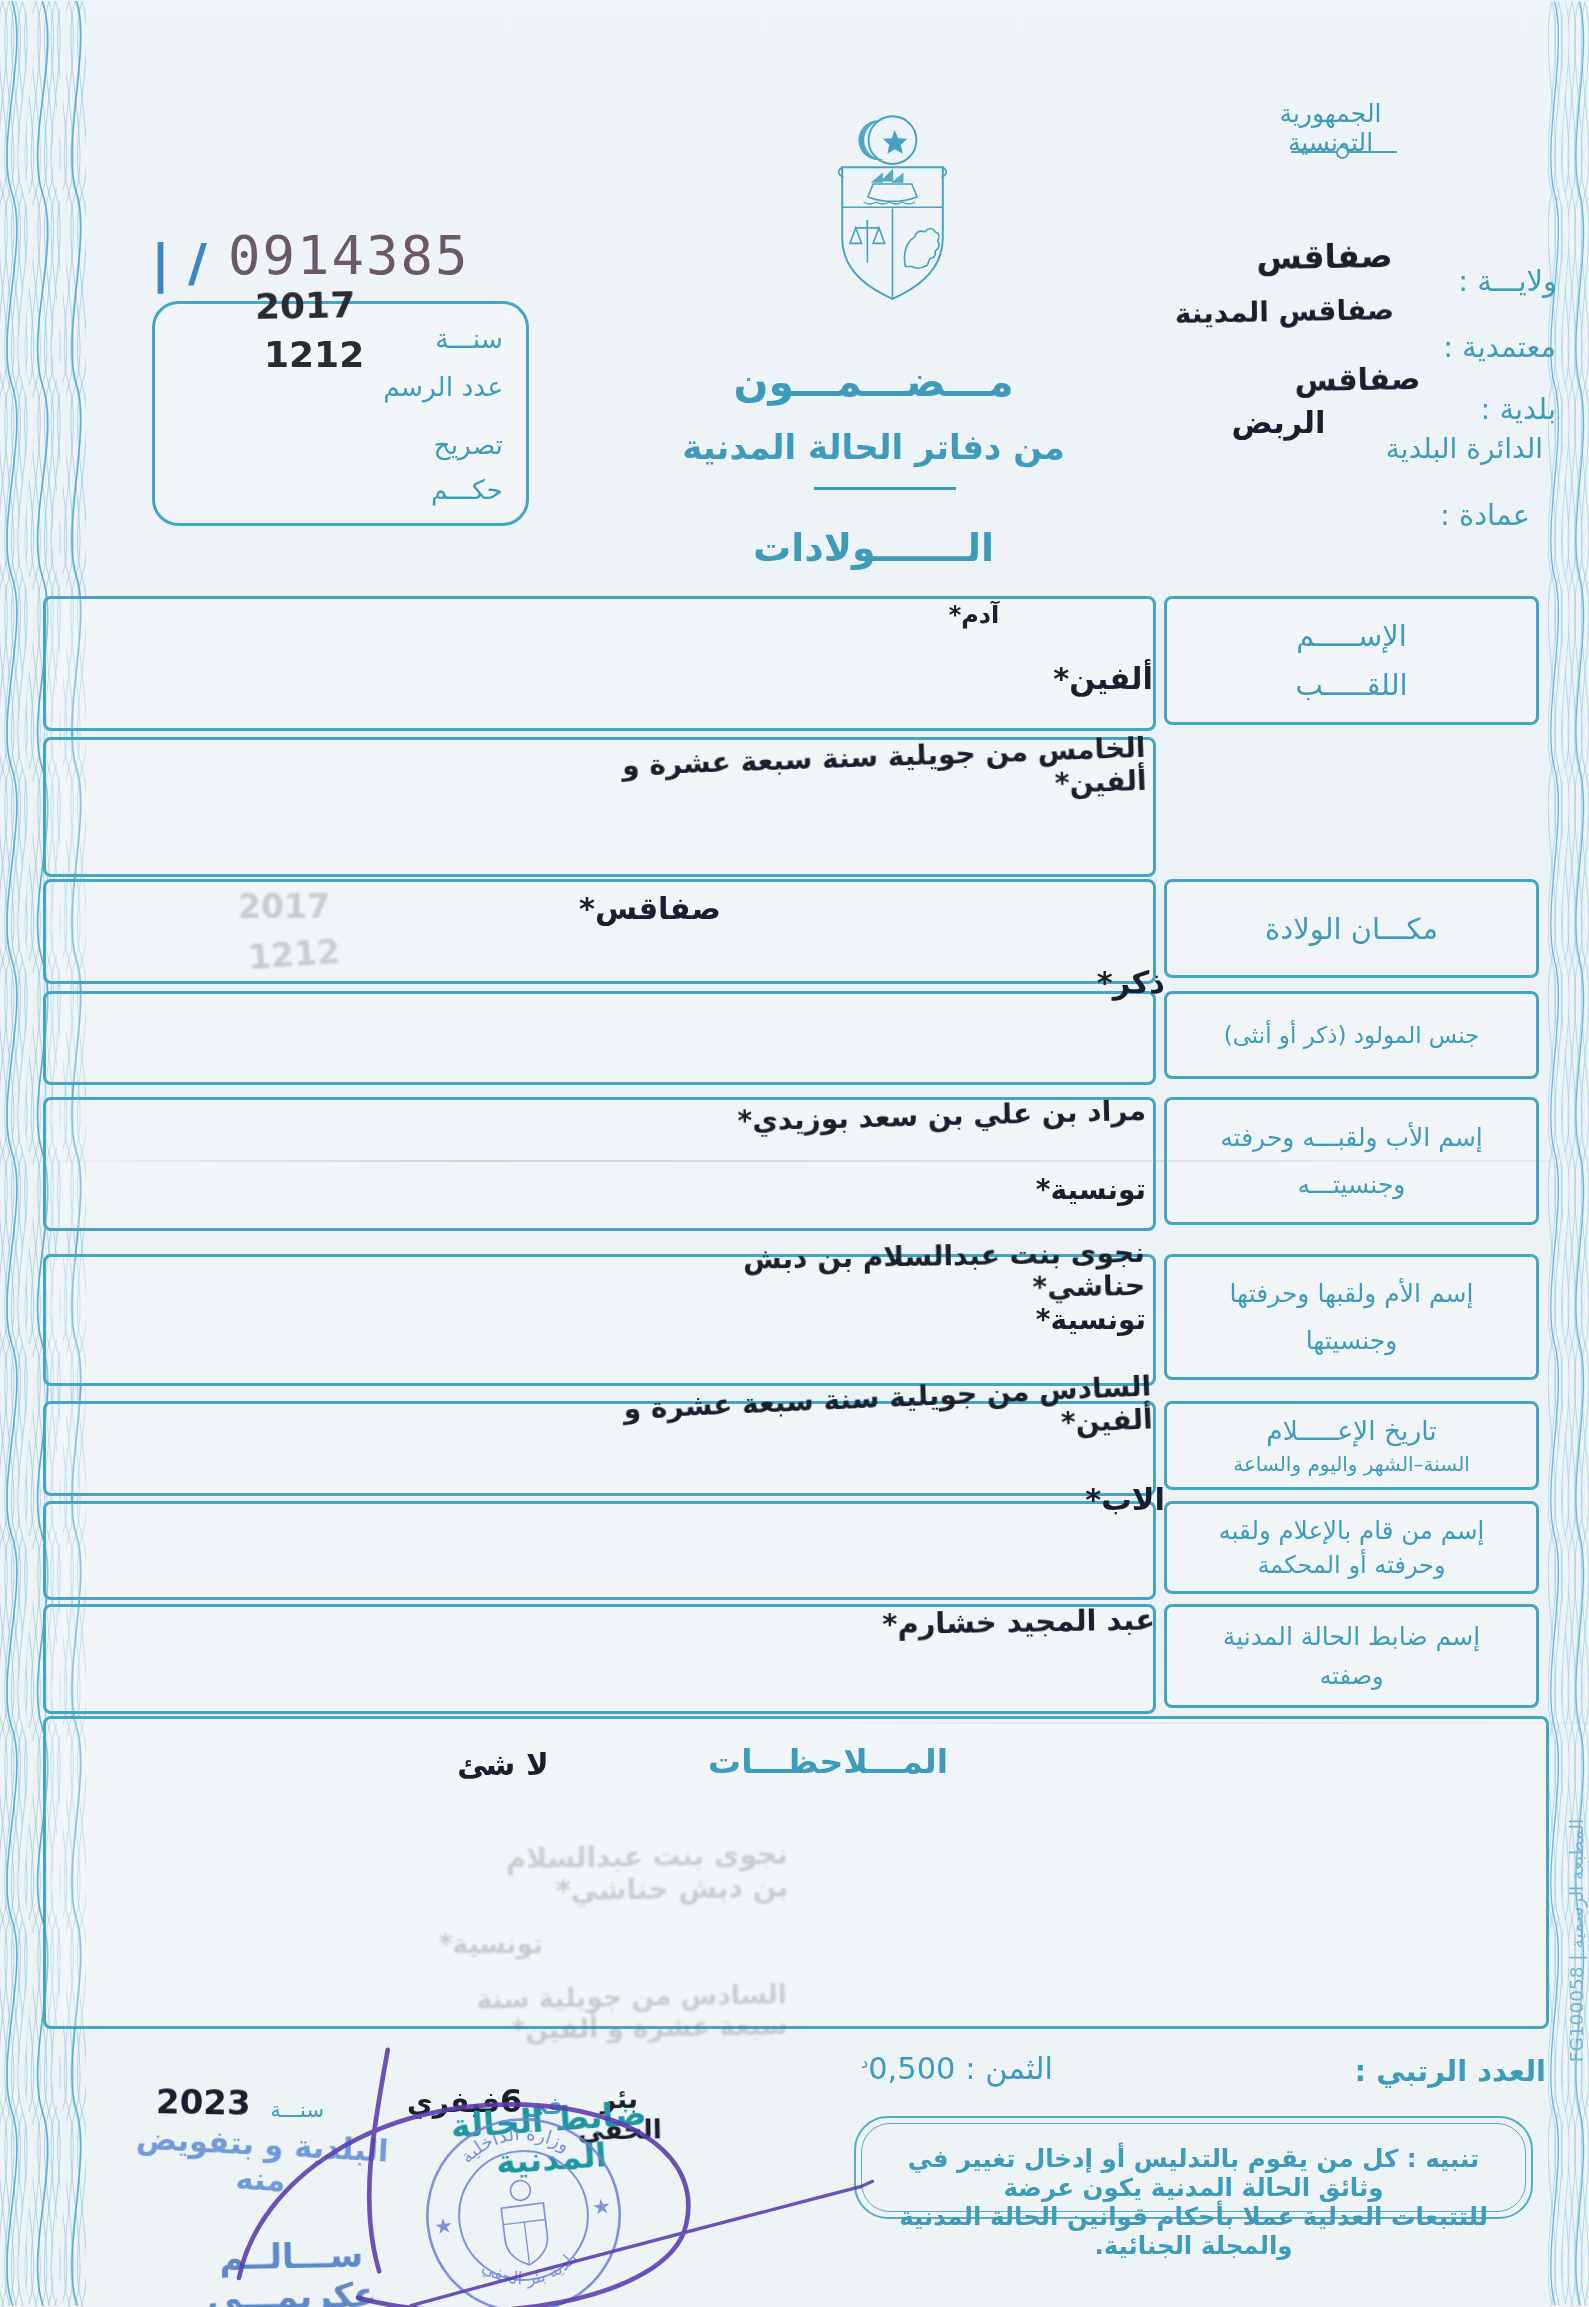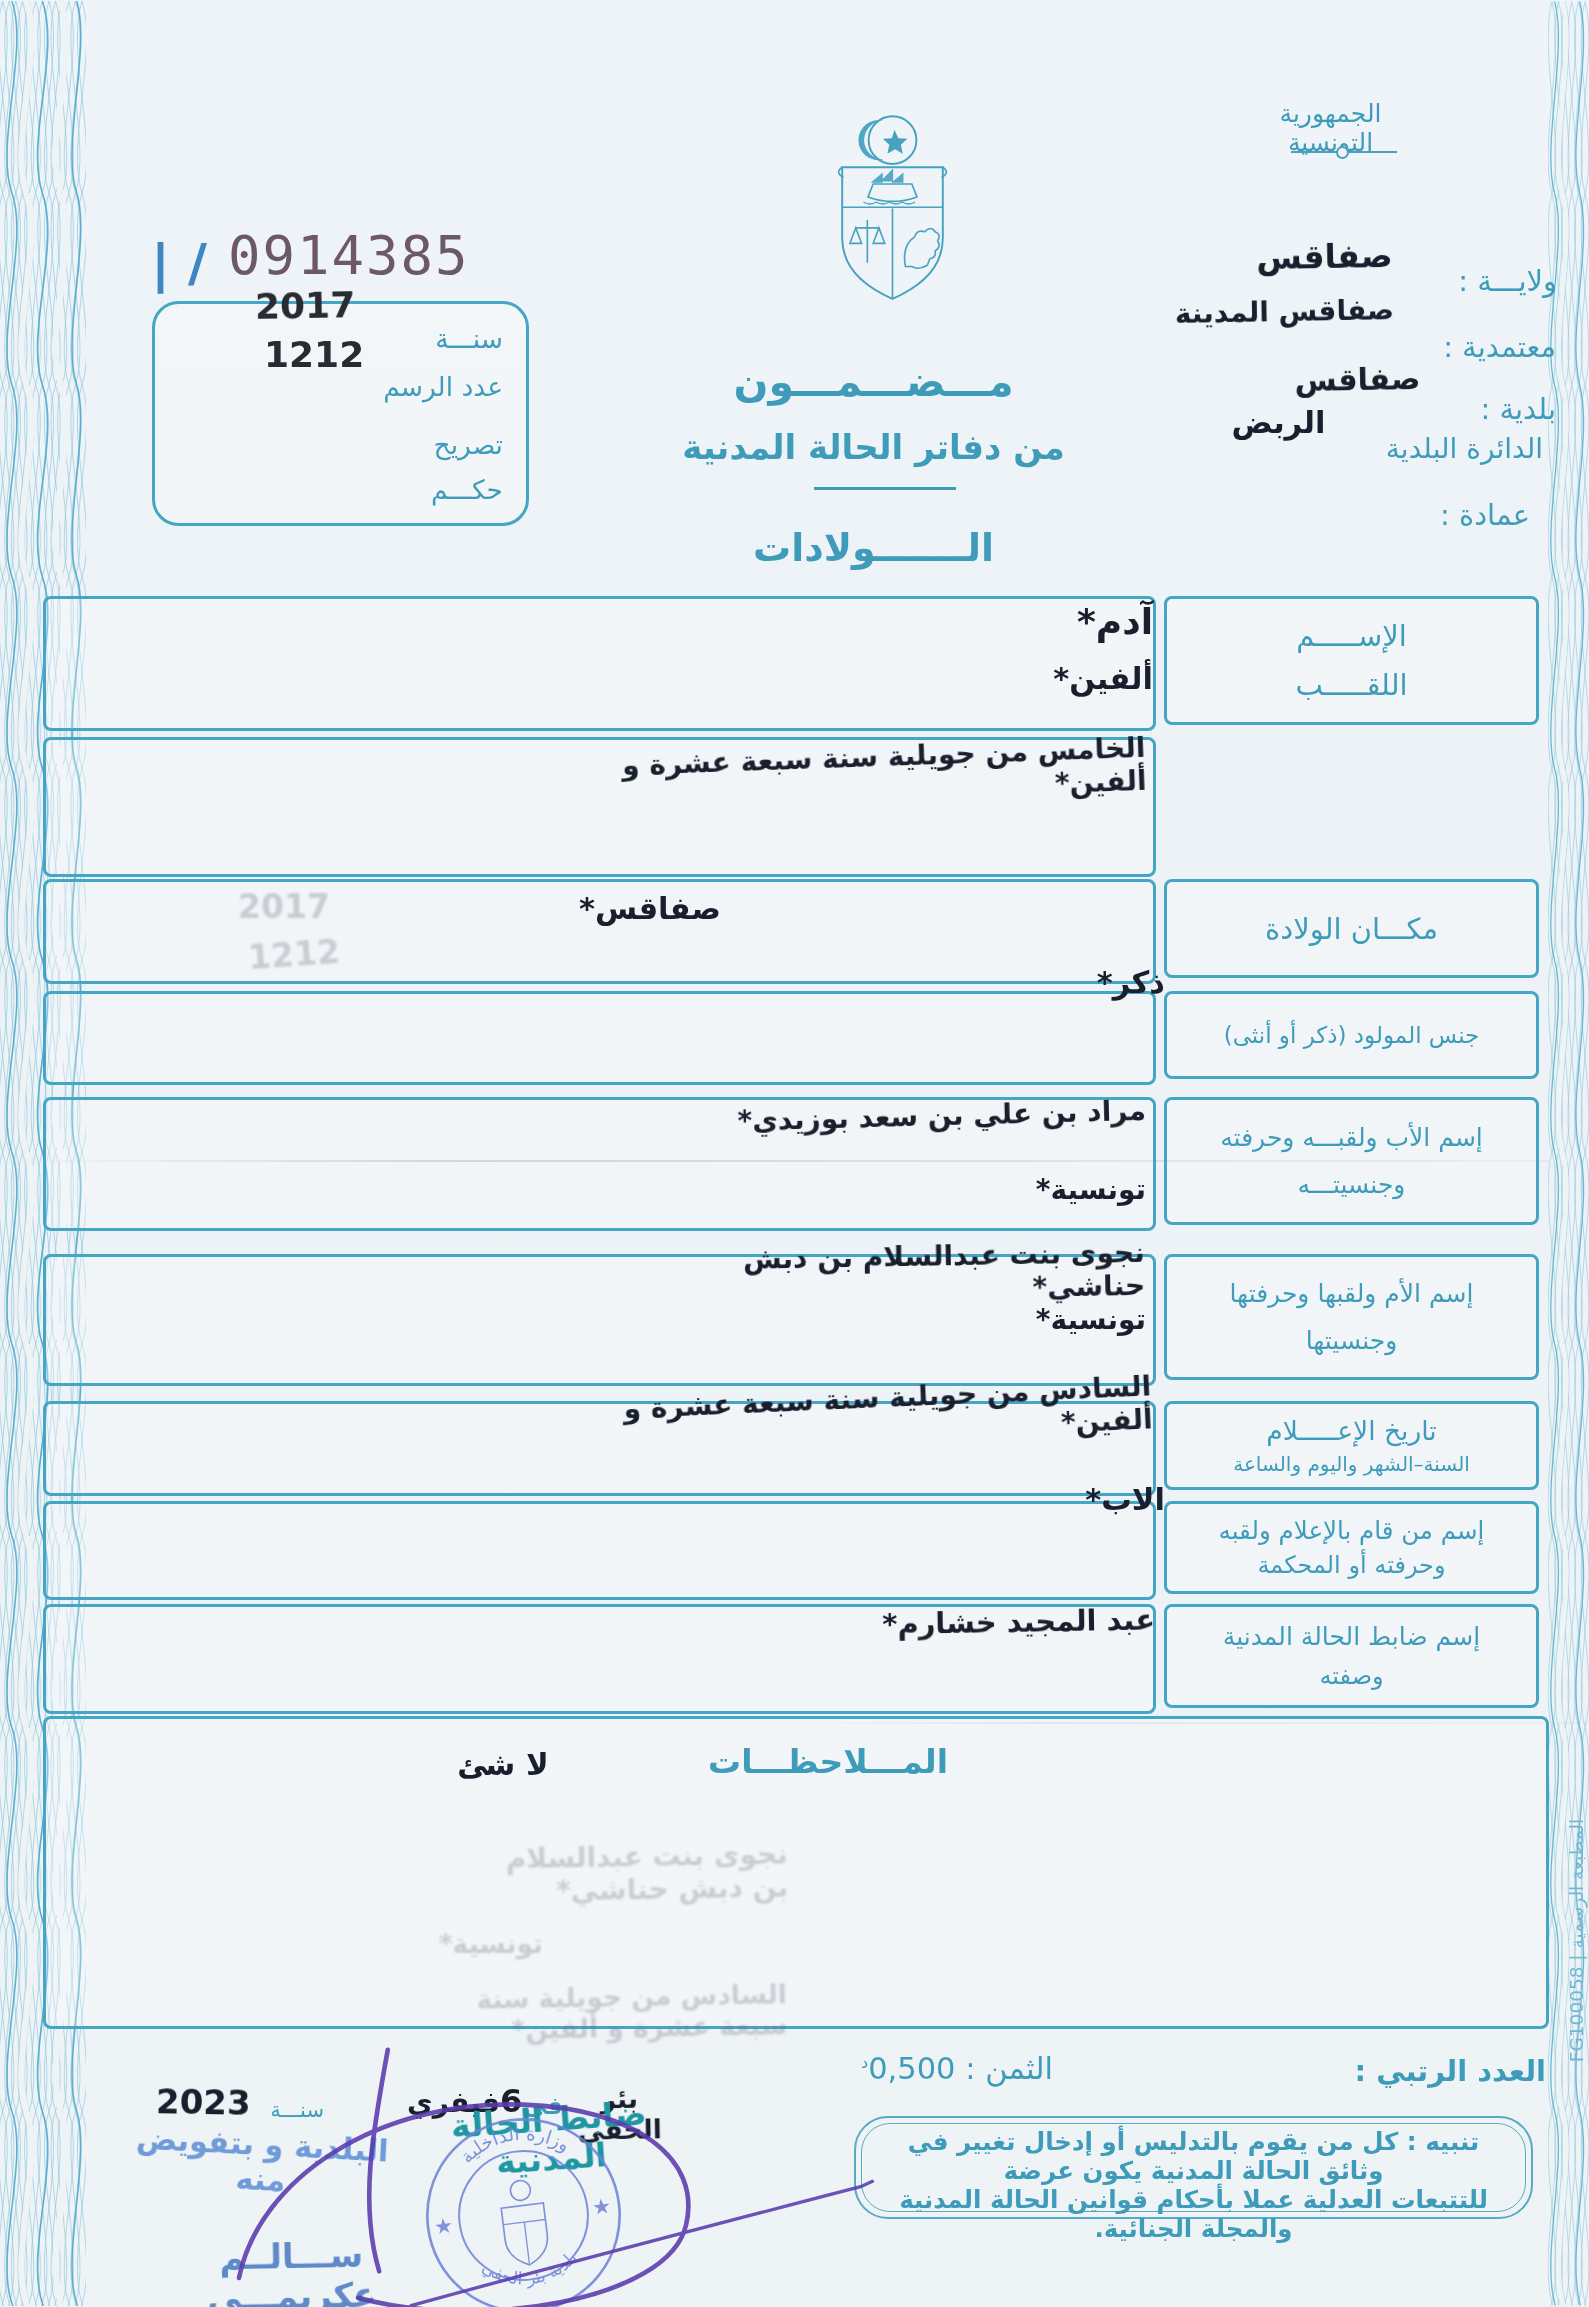--- a/index.html
+++ b/index.html
@@ -20,21 +20,21 @@
   .lbox{left:1164px;width:375px;display:flex;flex-direction:column;justify-content:space-evenly;align-items:center;padding:5.3px 9.3px;box-sizing:border-box;text-align:center;}
   .lbox div{width:100%;}
   
   .r1{top:596px;height:129px}.r2{top:737px;height:134px}.r3{top:879px;height:99px}
   .r4{top:991px;height:88px}.r5{top:1097px;height:128px}.r6{top:1254px;height:126px}
   .r7{top:1401px;height:89px}.r8{top:1501px;height:93px}.r9{top:1604px;height:104px}
   .val{position:absolute;text-align:right;}
   .ghost{position:absolute;color:rgba(105,108,125,.30);font-weight:700;filter:blur(0.8px);}
   .crease{position:absolute;height:2px;background:linear-gradient(90deg,rgba(130,130,140,0),rgba(130,130,140,.28) 30%,rgba(130,130,140,.08));}
   .warn{position:absolute;left:854px;top:2116px;width:675px;height:99px;border:2px solid #58aac6;border-radius:34px;}
-  .warn-in{position:absolute;inset:4.6px;border:1.3px solid #58aac6;border-radius:29px;display:flex;flex-direction:column;justify-content:space-evenly;text-align:center;padding:3px 17px;}
+  .warn-in{position:absolute;inset:4.6px;border:1.3px solid #58aac6;border-radius:29px;display:flex;flex-direction:column;justify-content:space-evenly;text-align:center;padding:20px 17px;}
   .side-vert{position:absolute;left:1331px;top:1930px;width:490px;text-align:center;transform:rotate(-90deg);color:#72b7d2;font-size:18.5px;}
   sup.dinar{font-size:16px;vertical-align:super;}
 </style>
 </head>
 <body>
 
 <div class="page">
 
   <svg class="abs" style="left:0;top:0" width="86" height="2307" viewBox="0 0 130 3484">
     <defs>
@@ -192,21 +192,21 @@
   <div class="box lbox r8">
     <div class="ar lblc" style="font-size:24.5px;">إسم من قام بالإعلام ولقبه</div>
     <div class="ar lblc" style="font-size:24px;">وحرفته أو المحكمة</div>
   </div>
   <div class="box vbox r9"></div>
   <div class="box lbox r9">
     <div class="ar lblc" style="font-size:25px;">إسم ضابط الحالة المدنية</div>
     <div class="ar lblc" style="font-size:24px;">وصفته</div>
   </div>
 
-  <div class="val ar stamp" style="left:795px;width:358px;top:601px;font-size:36px;">آدم*</div>
+  <div class="val ar stamp" style="left:795px;width:358px;top:601px;font-size:24px;text-align:center;">آدم*</div>
   <div class="val ar stamp" style="left:795px;width:358px;top:661px;font-size:30.5px;">ألفين*</div>
   <div class="val ar stamp" style="left:616px;width:530px;top:740px;font-size:28px;transform:rotate(-2deg);">الخامس من جويلية سنة سبعة عشرة و ألفين*</div>
   <div class="val ar stamp" style="left:397px;width:324px;top:891px;font-size:30.5px;">صفاقس*</div>
   <div class="ghost" style="left:238px;top:887px;font-size:33px;">2017</div>
   <div class="ghost" style="left:248px;top:935px;font-size:33px;transform:rotate(-4deg);">1212</div>
   <div class="val ar stamp" style="left:1033px;width:132px;top:965px;font-size:30.5px;">ذكر*</div>
   <div class="val ar stamp" style="left:596px;width:550px;top:1101px;font-size:28px;transform:rotate(-1.5deg);">مراد بن علي بن سعد  بوزيدي*</div>
   <div class="val ar stamp" style="left:947px;width:199px;top:1173px;font-size:28px;">تونسية*</div>
   <div class="val ar stamp" style="left:662px;width:483px;top:1240px;font-size:28px;transform:rotate(-1deg);">نجوى بنت عبدالسلام بن دبش  حناشي*</div>
   <div class="val ar stamp" style="left:947px;width:199px;top:1303px;font-size:28px;">تونسية*</div>

